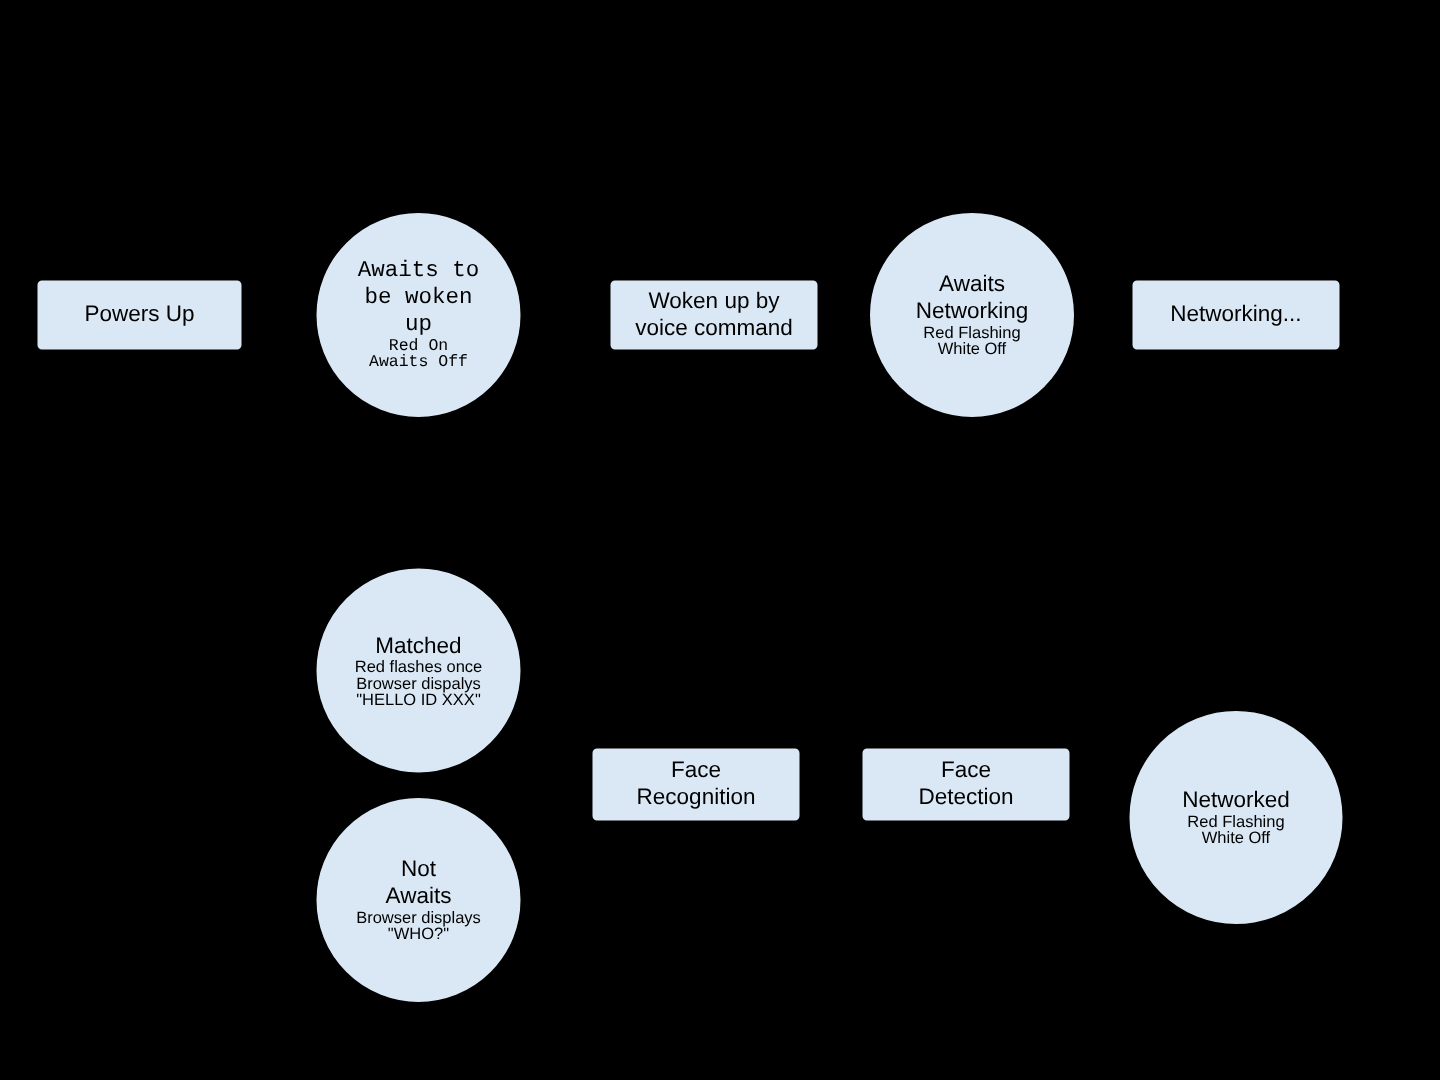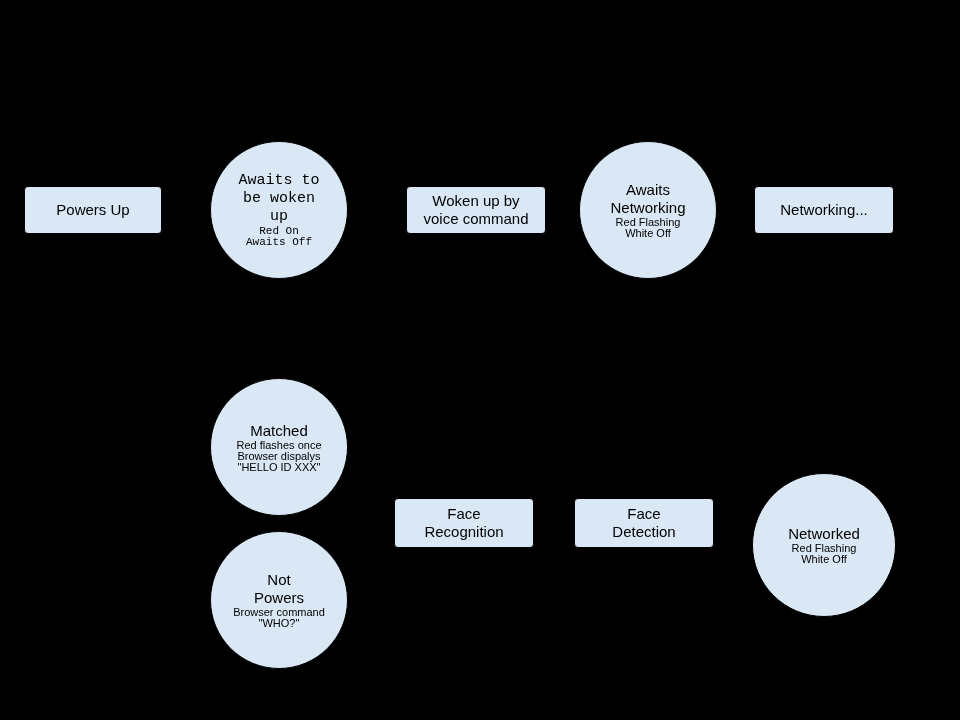--- a/index.html
+++ b/index.html
@@ -83,22 +83,22 @@
 
   <div class="node ellipse" style="left:210px; top:378px; width:138px; height:138px;">
     <div class="title">Matched</div>
     <div class="sub">Red flashes once
 Browser dispalys
 "HELLO ID XXX"</div>
   </div>
 
   <div class="node ellipse" style="left:210px; top:531px; width:138px; height:138px;">
     <div class="title">Not
-Powers</div>
-    <div class="sub">Browser command
+Awaits</div>
+    <div class="sub">Browser displays
 "WHO?"</div>
   </div>
 
   <div class="node rect" style="left:394px; top:498px; width:140px; height:50px;">
     <div class="title">Face
 Recognition</div>
   </div>
 
   <div class="node rect" style="left:574px; top:498px; width:140px; height:50px;">
     <div class="title">Face

